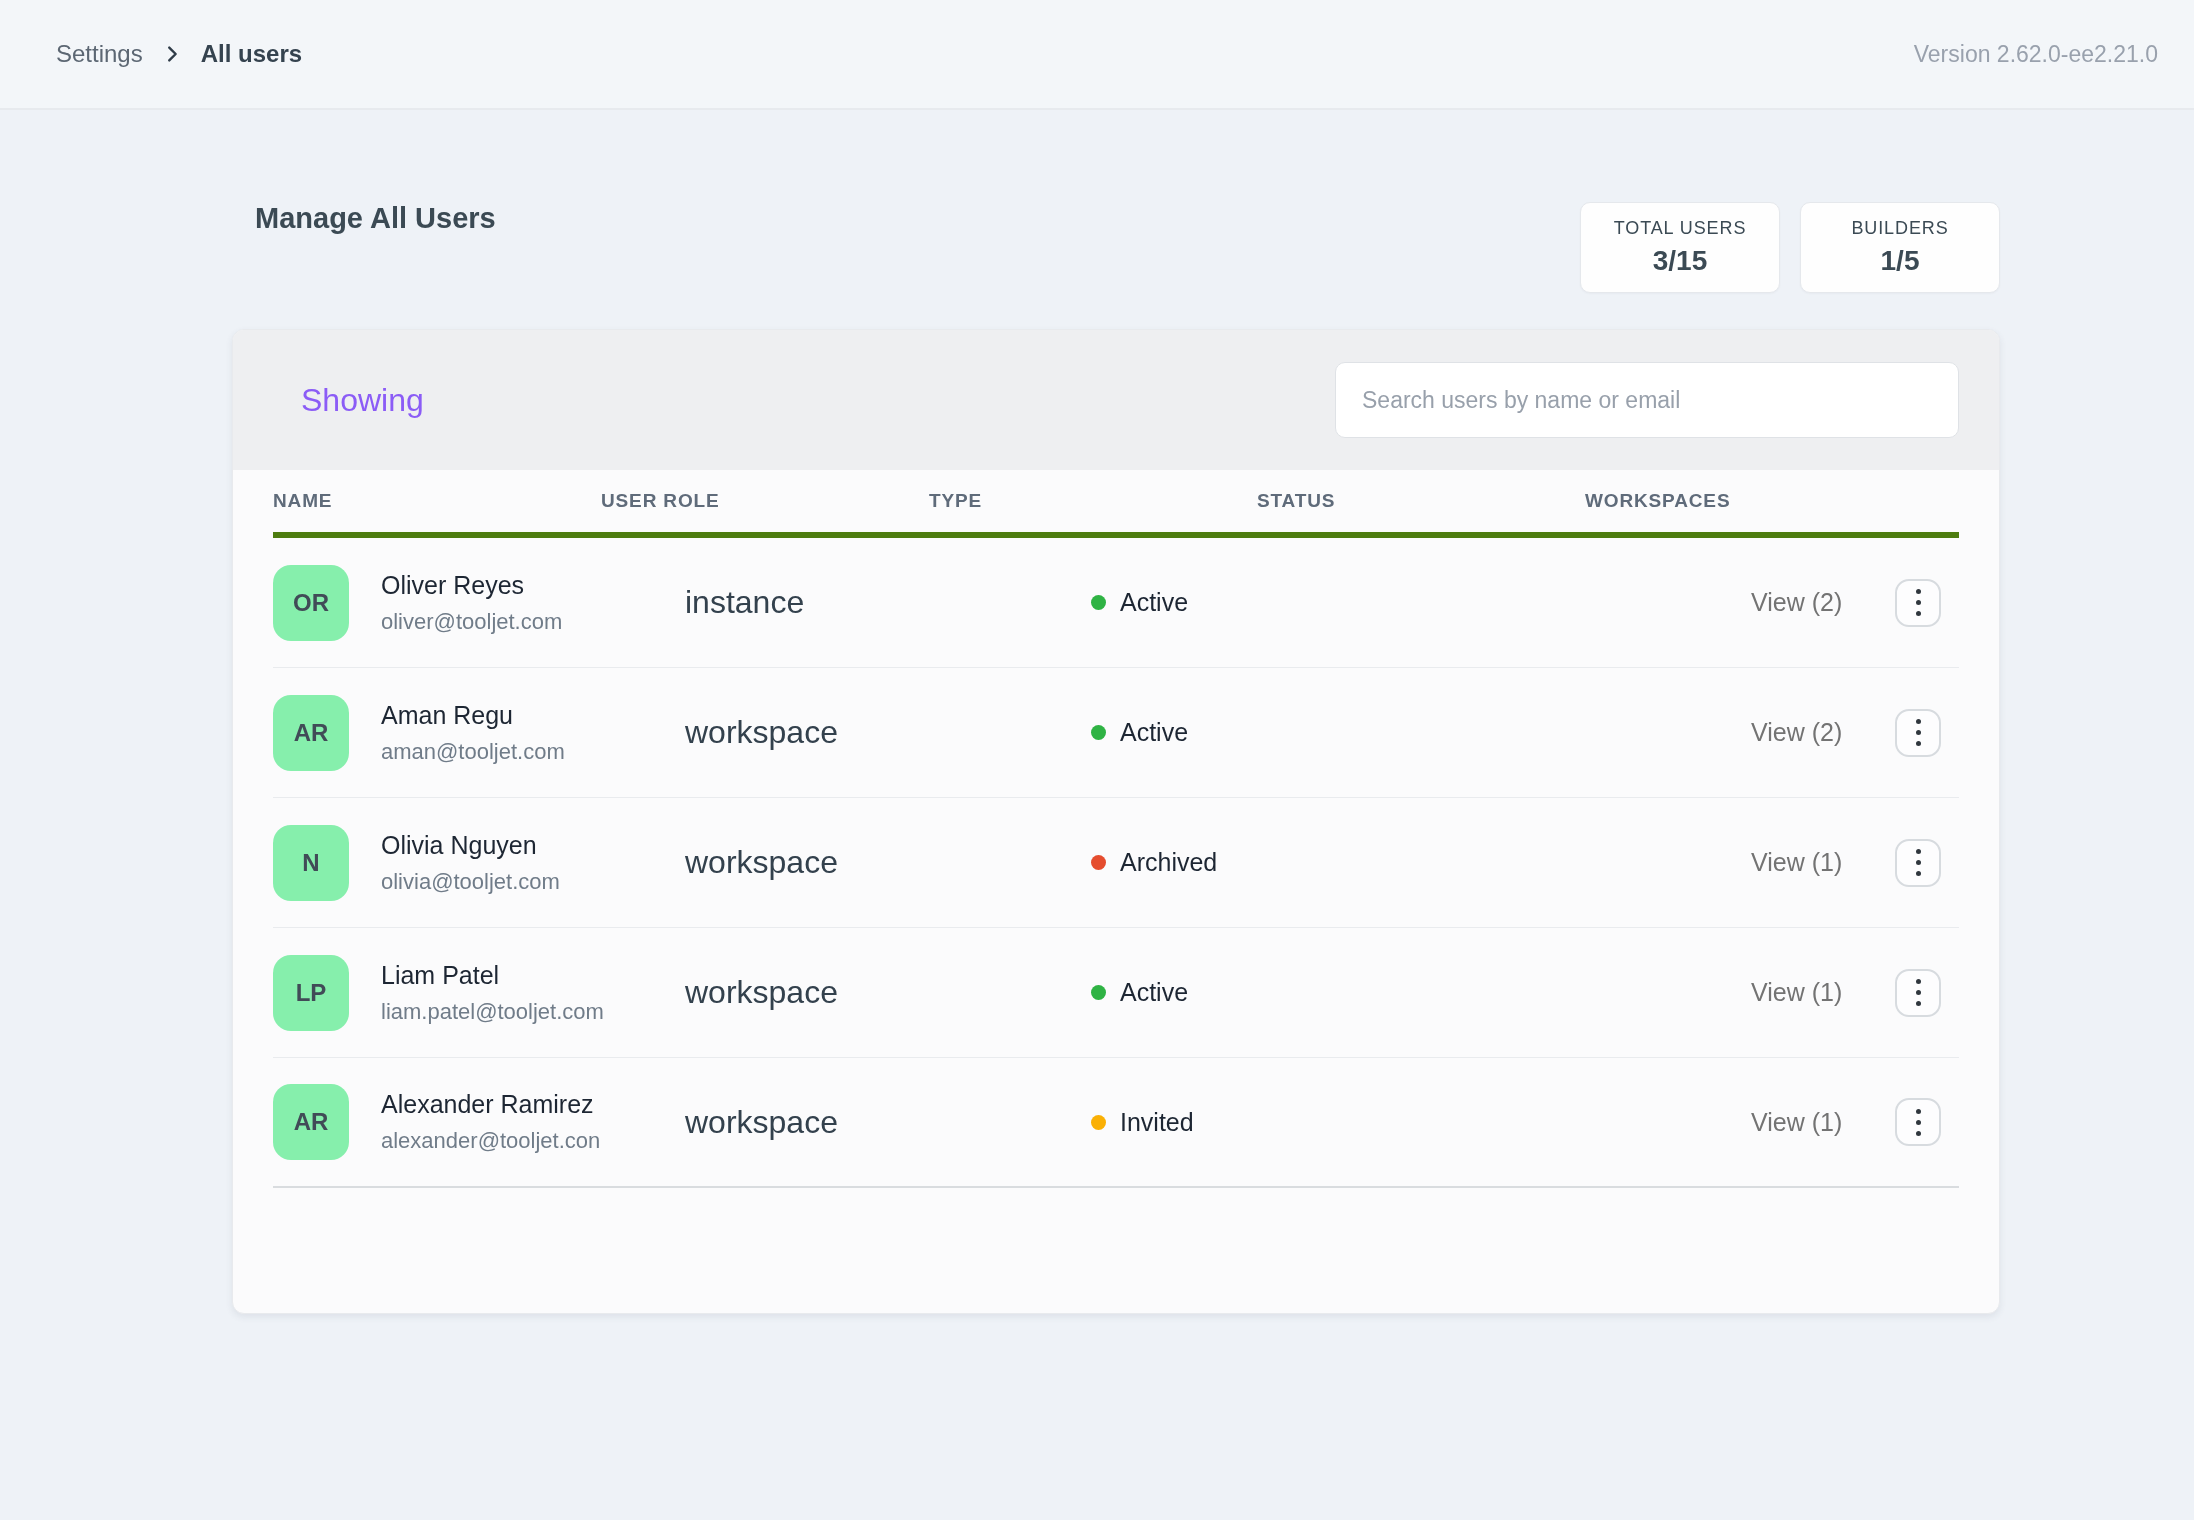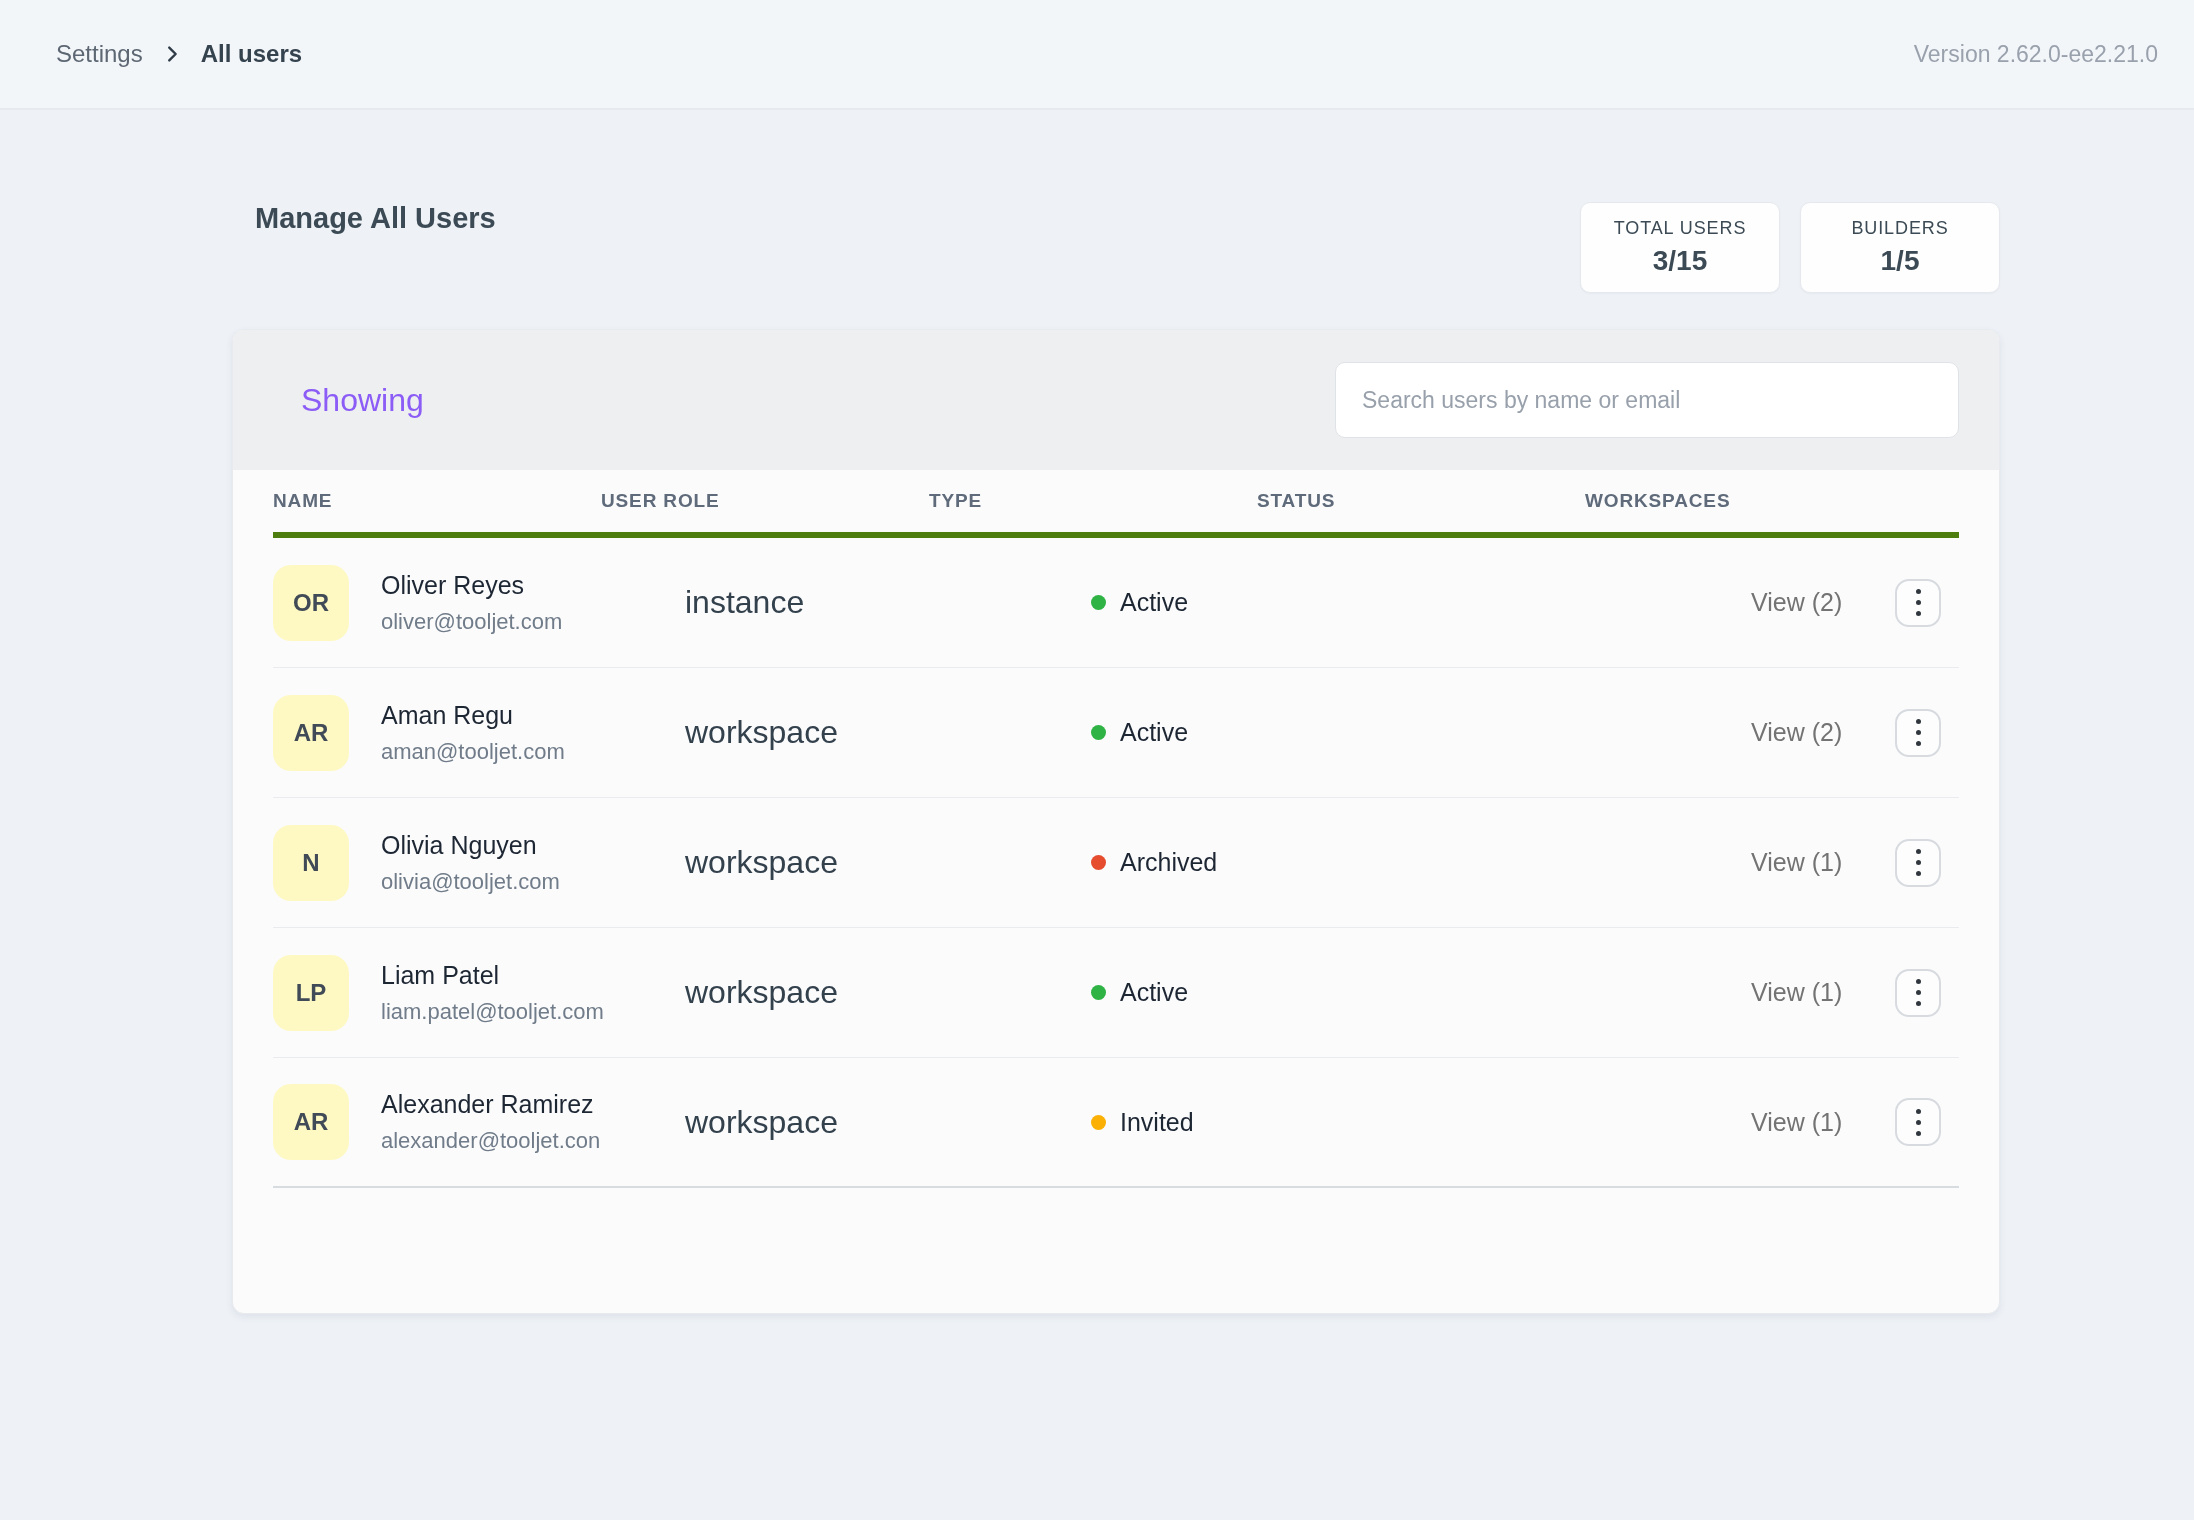--- a/index.html
+++ b/index.html
@@ -87,21 +87,21 @@
   .trow {
     display:grid;
     grid-template-columns:412px 406px 420px 240px 1fr 64px;
     align-items:center; height:130px;
     border-bottom:1px solid #e9ebee;
   }
   .trow:last-child { border-bottom:2px solid #d9dcdf; }
   .cell-name { display:flex; align-items:center; gap:32px; }
   .avatar {
     width:76px; height:76px; border-radius:18px;
-    background:#fef9c3; color:#414b57;
+    background:#86efac; color:#414b57;
     font-size:24px; font-weight:600;
     display:flex; align-items:center; justify-content:center;
     flex:none;
   }
   .uname { font-size:25px; color:#1d2633; font-weight:500; }
   .uemail { font-size:22px; color:#707c89; margin-top:9px; }
   .role { font-size:32px; color:#33414d; }
   .status { display:flex; align-items:center; gap:14px; }
   .status-dot { width:15px; height:15px; border-radius:50%; flex:none; }
   .status-text { font-size:25px; color:#1d2633; }

